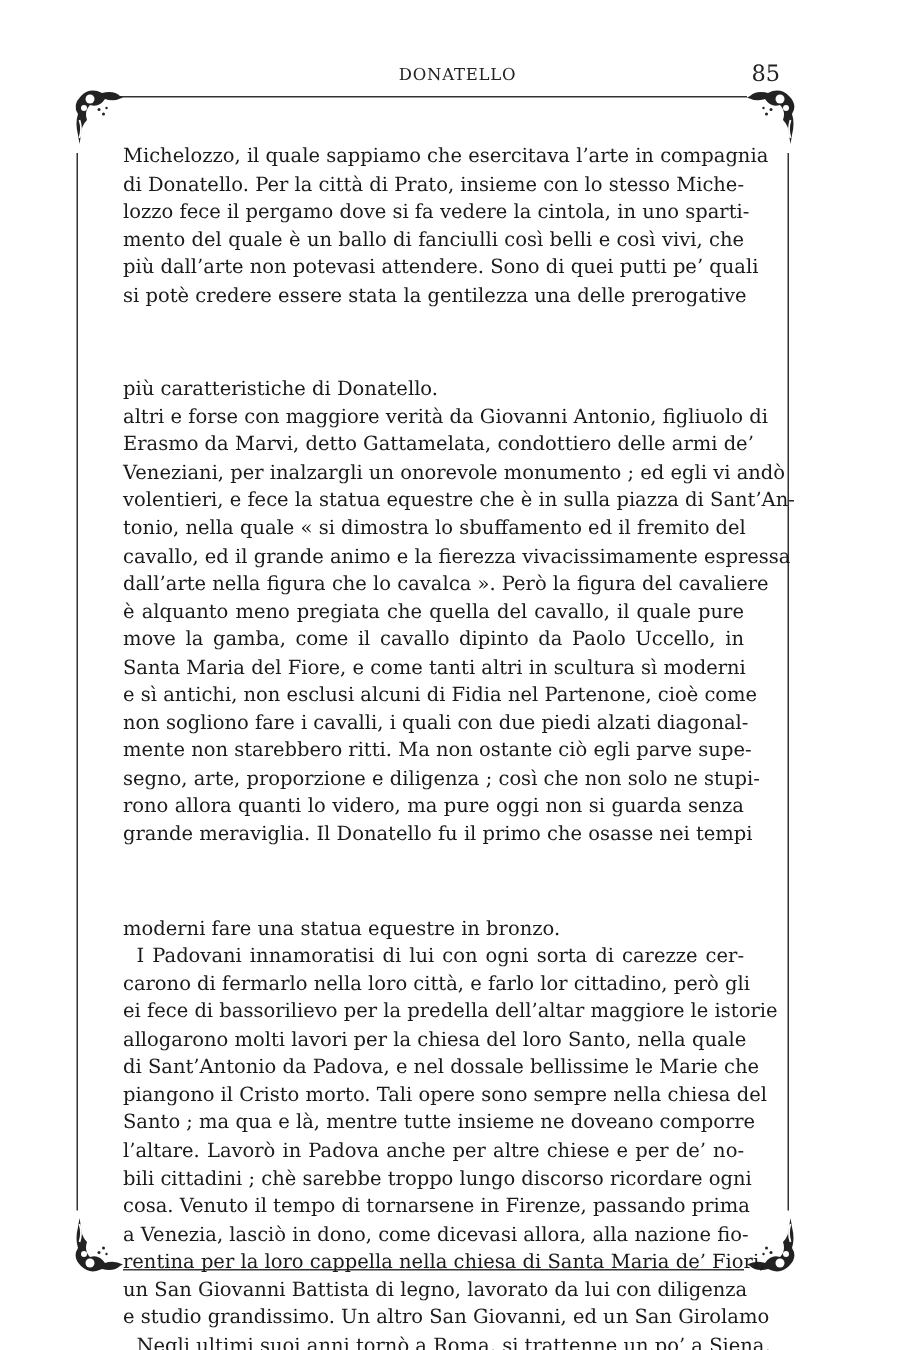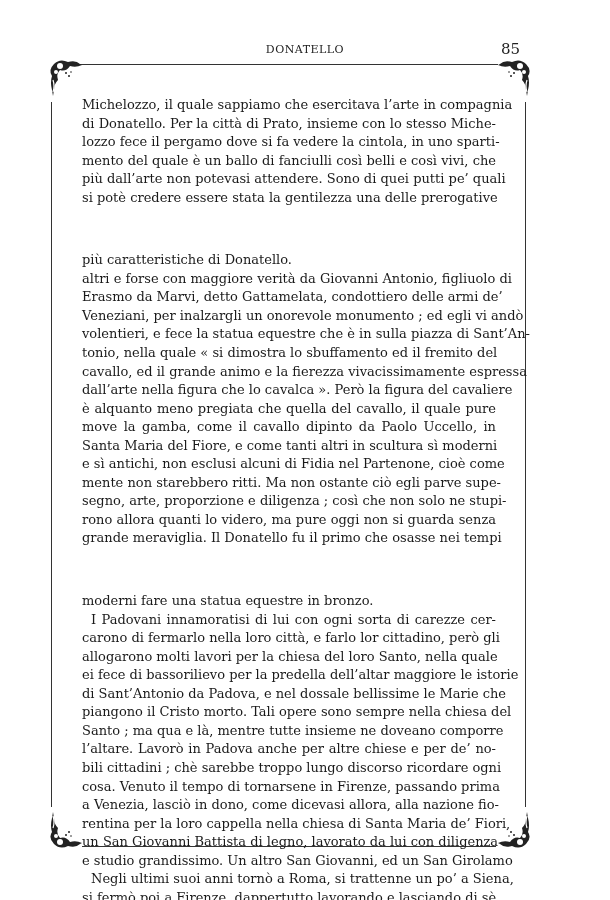--- a/index.html
+++ b/index.html
@@ -109,29 +109,30 @@
     <span class="line">Erasmo da Marvi, detto Gattamelata, condottiero delle armi de’</span>
     <span class="line">Veneziani, per inalzargli un onorevole monumento ; ed egli vi andò</span>
     <span class="line">volentieri, e fece la statua equestre che è in sulla piazza di Sant’An-</span>
     <span class="line">tonio, nella quale « si dimostra lo sbuffamento ed il fremito del</span>
     <span class="line">cavallo, ed il grande animo e la fierezza vivacissimamente espressa</span>
     <span class="line">dall’arte nella figura che lo cavalca ». Però la figura del cavaliere</span>
     <span class="line">è alquanto meno pregiata che quella del cavallo, il quale pure</span>
     <span class="line">move la gamba, come il cavallo dipinto da Paolo Uccello, in</span>
     <span class="line">Santa Maria del Fiore, e come tanti altri in scultura sì moderni</span>
     <span class="line">e sì antichi, non esclusi alcuni di Fidia nel Partenone, cioè come</span>
+    <span class="line">non sogliono fare i cavalli, i quali con due piedi alzati diagonal-</span>
     <span class="line">mente non starebbero ritti. Ma non ostante ciò egli parve supe-</span>
     <span class="line">segno, arte, proporzione e diligenza ; così che non solo ne stupi-</span>
     <span class="line">rono allora quanti lo videro, ma pure oggi non si guarda senza</span>
     <span class="line">grande meraviglia. Il Donatello fu il primo che osasse nei tempi</span>
     <span class="line last">moderni fare una statua equestre in bronzo.</span>
     <span class="line indent">I Padovani innamoratisi di lui con ogni sorta di carezze cer-</span>
     <span class="line">carono di fermarlo nella loro città, e farlo lor cittadino, però gli</span>
+    <span class="line">ei fece di bassorilievo per la predella dell’altar maggiore le istorie</span>
     <span class="line">allogarono molti lavori per la chiesa del loro Santo, nella quale</span>
-    <span class="line">ei fece di bassorilievo per la predella dell’altar maggiore le istorie</span>
     <span class="line">di Sant’Antonio da Padova, e nel dossale bellissime le Marie che</span>
     <span class="line">piangono il Cristo morto. Tali opere sono sempre nella chiesa del</span>
     <span class="line">Santo ; ma qua e là, mentre tutte insieme ne doveano comporre</span>
     <span class="line">l’altare. Lavorò in Padova anche per altre chiese e per de’ no-</span>
     <span class="line">bili cittadini ; chè sarebbe troppo lungo discorso ricordare ogni</span>
     <span class="line">cosa. Venuto il tempo di tornarsene in Firenze, passando prima</span>
     <span class="line">a Venezia, lasciò in dono, come dicevasi allora, alla nazione fio-</span>
     <span class="line">rentina per la loro cappella nella chiesa di Santa Maria de’ Fiori,</span>
     <span class="line">un San Giovanni Battista di legno, lavorato da lui con diligenza</span>
     <span class="line">e studio grandissimo. Un altro San Giovanni, ed un San Girolamo</span>

